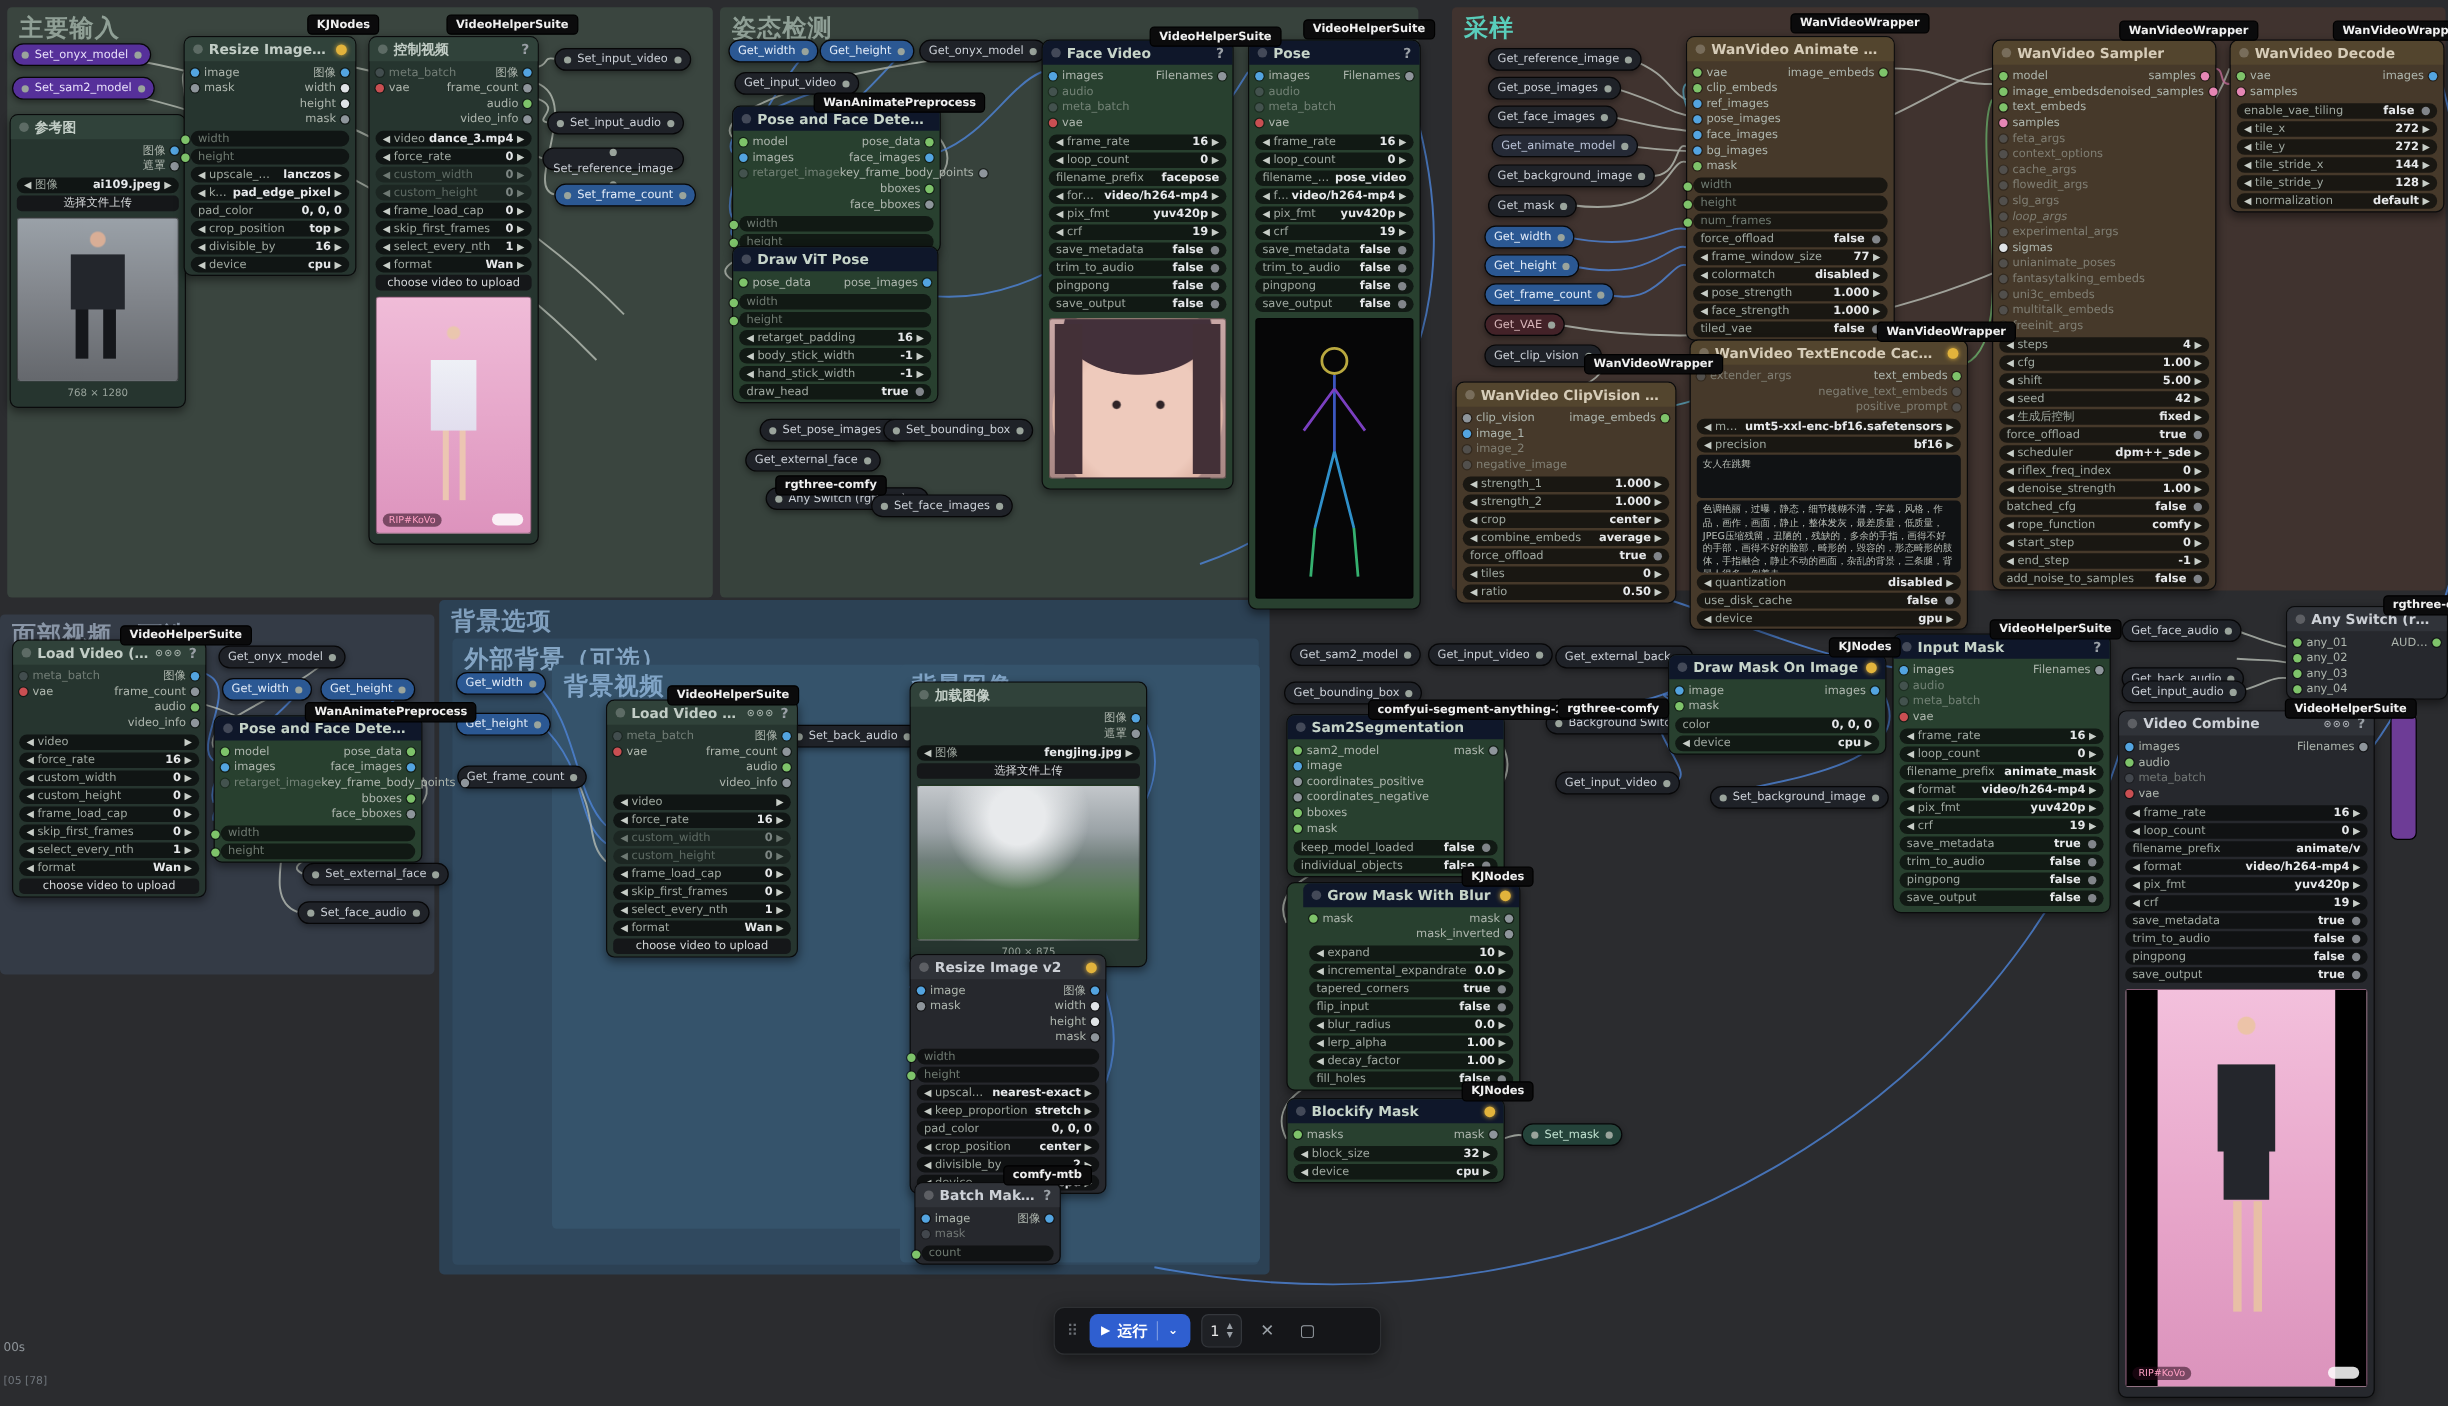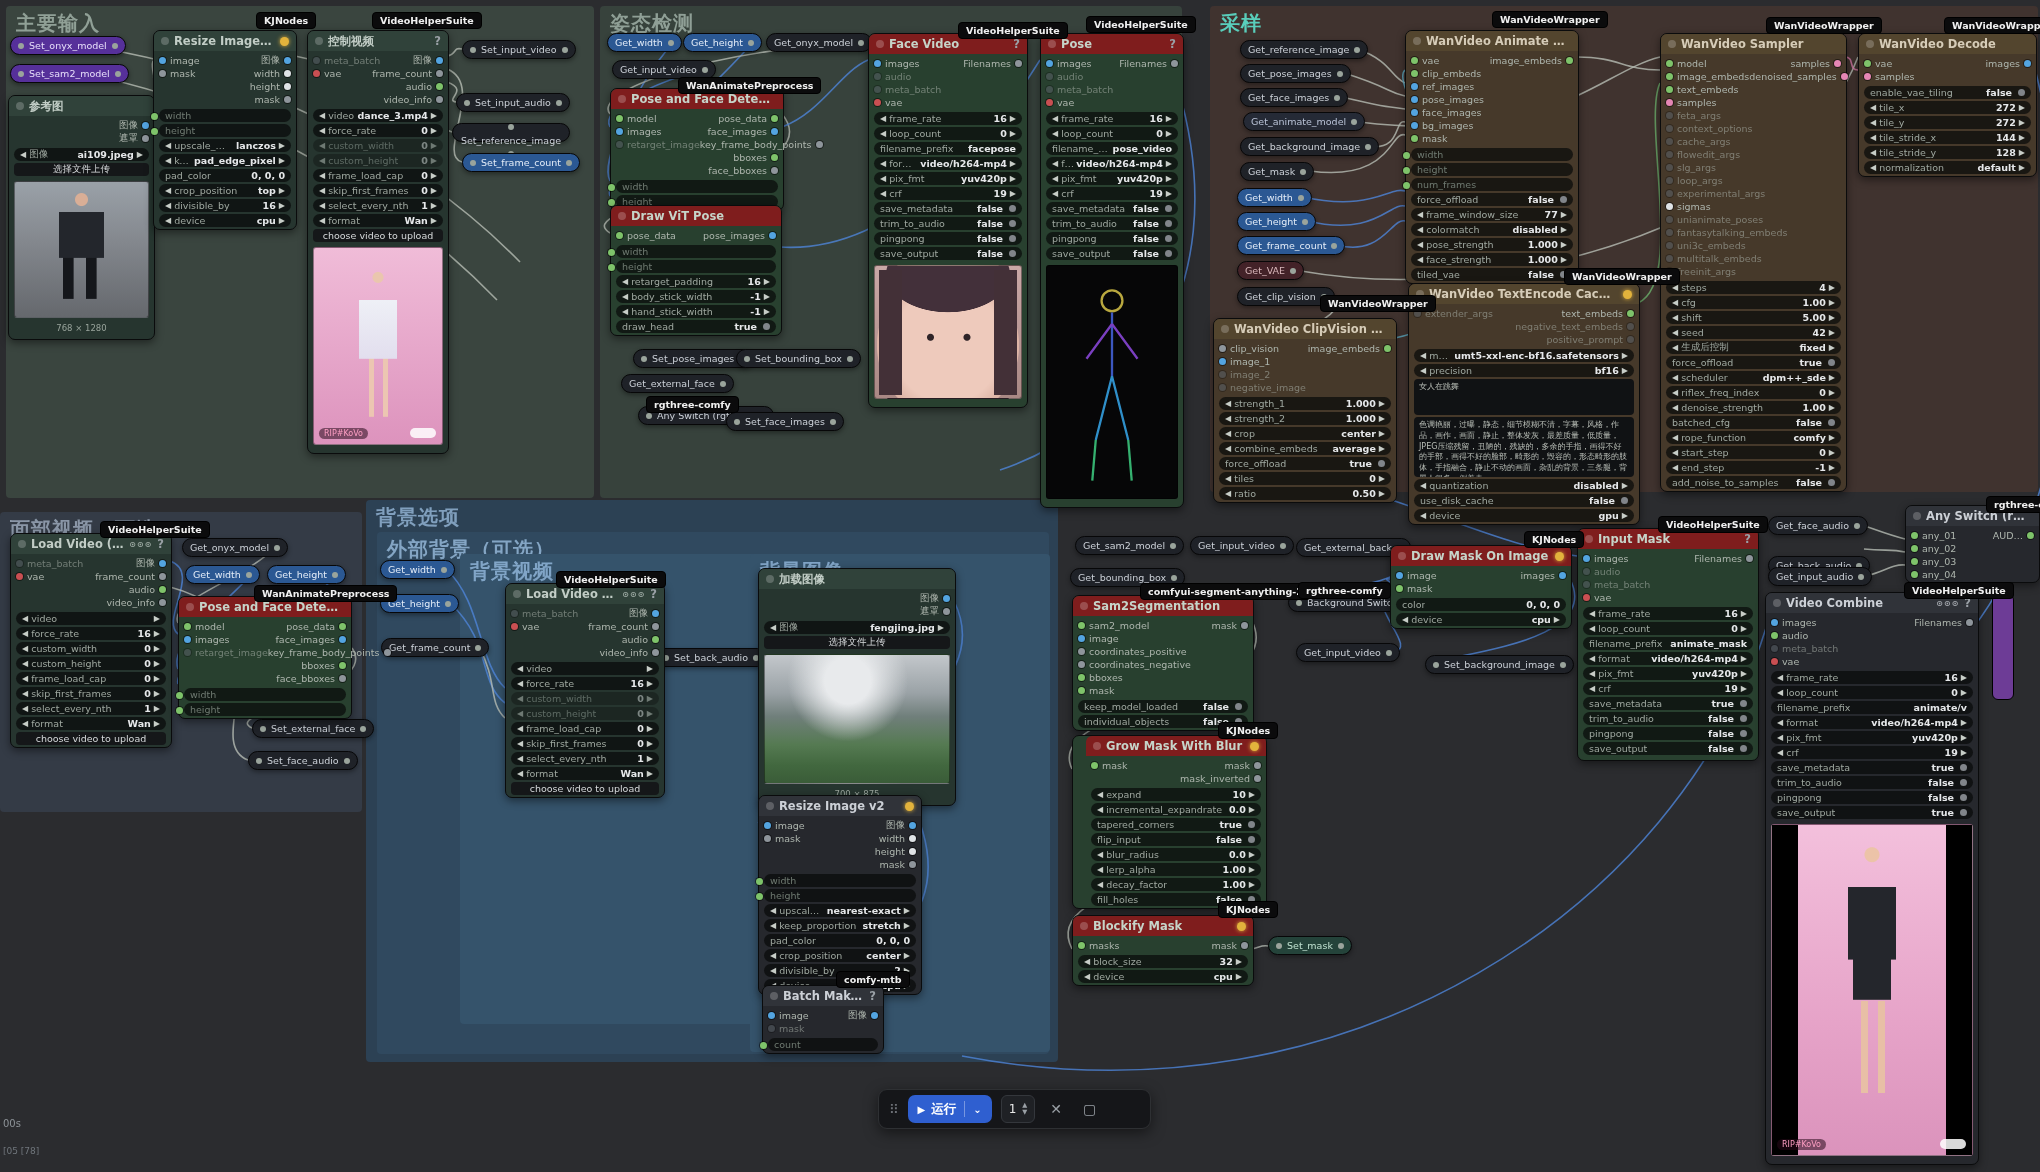--- a/index.html
+++ b/index.html
@@ -29,21 +29,21 @@
   .wp{color:#6f7a71;position:relative;}
   .wp::before{content:"";position:absolute;left:-8px;top:3.5px;width:7px;height:7px;border-radius:50%;background:#7ec36a;box-shadow:0 0 0 1px rgba(0,0,0,.5);}
   .wa{height:auto;display:block;padding:3px 5px;font-size:8px;line-height:1.35;color:#b8bdb6;overflow:hidden;background:#101214;border-radius:4px;}
   .dim{opacity:.45;}
   .knob{width:7px;height:7px;border-radius:50%;background:#81858a;margin-left:3px;flex:none;}
   .pv{margin:5px;border-radius:3px;position:relative;overflow:hidden;border:1px solid rgba(0,0,0,.4);}
   .pv-cap{text-align:center;font-size:8.5px;color:#98a39b;padding:0 0 3px;}
   .pv-tag{position:absolute;left:5px;bottom:5px;font-size:8px;color:#ff9fc4;background:rgba(40,10,25,.55);padding:1px 5px;border-radius:7px;}
   .pv-pillw{position:absolute;right:6px;bottom:6px;width:26px;height:10px;border-radius:5px;background:rgba(255,255,255,.85);}
   .t-teal{background:#26352f;color:#c2cdc6;}.t-teal .nh{background:#30423a;}
-  .t-green{background:#28402f;color:#c6d4c9;}.t-green .nh{background:#7f1d1d;}
+  .t-green{background:#28402f;color:#c6d4c9;}.t-green .nh{background:#0f172a;}
   .t-olive{background:#46392a;color:#d6ccb8;}.t-olive .nh{background:#53452e;}
   .t-dark{background:#26282d;color:#ccd0d6;}.t-dark .nh{background:#303339;}
   .pill{position:absolute;height:19px;display:flex;align-items:center;gap:5px;padding:0 7px;border-radius:10px;border:1px solid #070708;font-size:9.5px;z-index:2;box-shadow:0 2px 5px rgba(0,0,0,.4);white-space:nowrap;}
   .pdot{width:6px;height:6px;border-radius:50%;background:#9aa49c;flex:none;}
   .pl-dark{background:#1f2228;color:#ccd1d8;}
   .pl-blue{background:#2b5893;color:#e3ecf8;}
   .pl-purple{background:#56309a;color:#e7defa;}
   .pl-red{background:#432228;color:#d8b7ba;}
   .pl-navy{background:#252a36;color:#b9c2d6;}
   .pl-green{background:#24433a;color:#bfe0cf;}
@@ -349,21 +349,21 @@
       <span class="pdot"></span>
     </div>
     <div class="pill pl-blue" style="left: 380px; top: 594px; min-width: 64px; box-sizing: border-box;">
       <span>Get_height</span>
       <span class="pdot"></span>
     </div>
     <div class="pill pl-dark" style="left: 381px; top: 638px; min-width: 96px; box-sizing: border-box;">
       <span>Get_frame_count</span>
       <span class="pdot"></span>
     </div>
-    <div class="pill pl-dark" style="left: 655px; top: 648px; min-width: 88px; box-sizing: border-box;">
+    <div class="pill pl-dark" style="left: 655px; top: 604px; min-width: 88px; box-sizing: border-box;">
       <span class="pdot"></span>
       <span>Set_back_audio</span>
       <span class="pdot"></span>
     </div>
     <div class="pill pl-dark" style="left: 1075px; top: 536px; min-width: 96px; box-sizing: border-box;">
       <span>Get_sam2_model</span>
       <span class="pdot"></span>
     </div>
     <div class="pill pl-dark" style="left: 1190px; top: 536px; min-width: 92px; box-sizing: border-box;">
       <span>Get_input_video</span>
@@ -1167,21 +1167,21 @@
         <div class="iorow">
           <div class="iol">
             <span class="iodot" style="background: rgb(90, 97, 104); opacity: 0.55;"></span>
             <span style="opacity: 0.55;">slg_args</span>
           </div>
           <div class="ior"></div>
         </div>
         <div class="iorow">
           <div class="iol">
             <span class="iodot" style="background: rgb(90, 97, 104); opacity: 0.55;"></span>
-            <span style="opacity: 0.55;">loop_args</span>
+            <span style="opacity: 0.55; font-style: italic;">loop_args</span>
           </div>
           <div class="ior"></div>
         </div>
         <div class="iorow">
           <div class="iol">
             <span class="iodot" style="background: rgb(90, 97, 104); opacity: 0.55;"></span>
             <span style="opacity: 0.55;">experimental_args</span>
           </div>
           <div class="ior"></div>
         </div>

